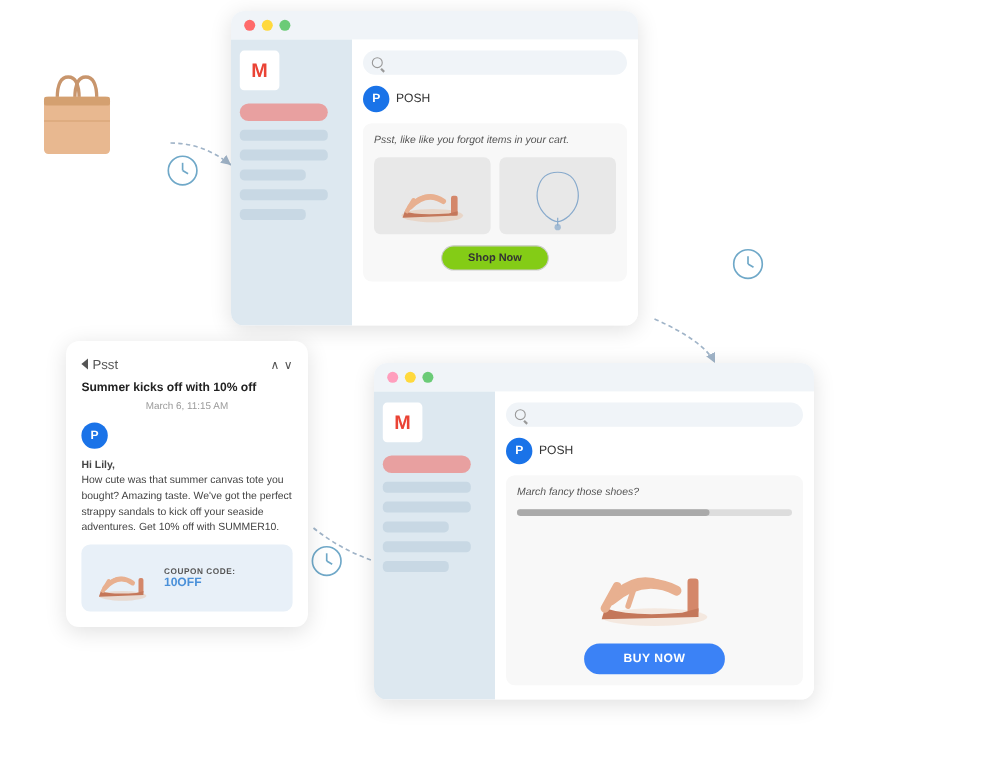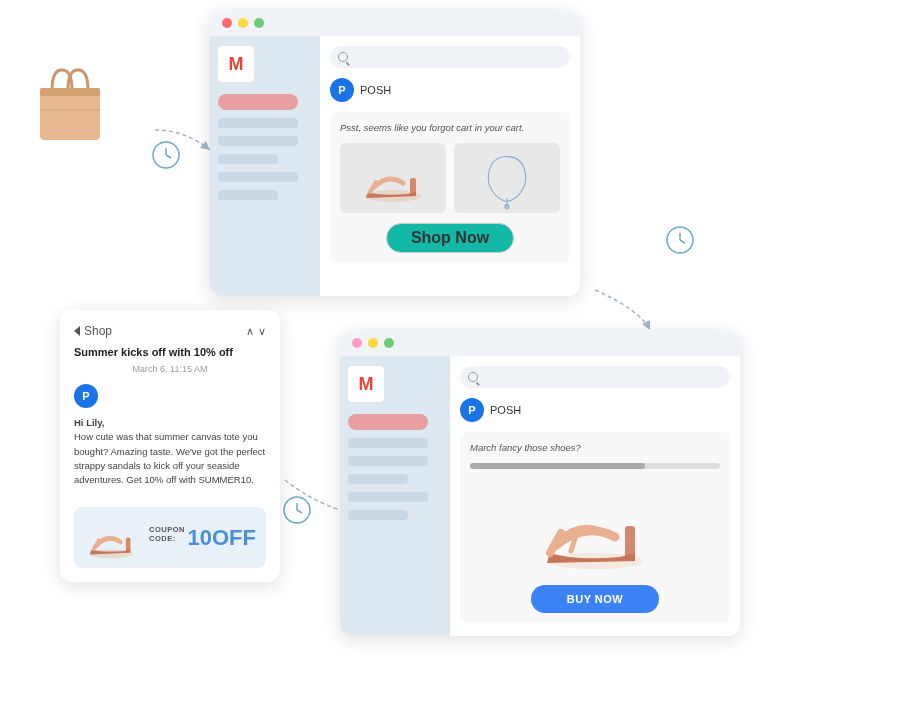--- a/index.html
+++ b/index.html
@@ -185,25 +185,25 @@
       overflow: hidden;
       display: flex;
       align-items: center;
       justify-content: center;
     }
 
     
     .shop-now-btn {
       display: block;
       margin: 0 auto;
-      background: #14b8a6;
+      background: #84cc16;
       border: 1.5px solid #ccc;
       border-radius: 20px;
       padding: 5px 24px;
-      font-size: 16px;
+      font-size: 10px;
       font-weight: 700;
       color: #333;
       cursor: pointer;
       text-align: center;
     }
 
     
     .mobile-window {
       position: absolute;
       top: 310px;
@@ -262,21 +262,21 @@
       display: flex;
       align-items: center;
       gap: 6px;
       margin-bottom: 8px;
     }
 
     .email-body-text {
       font-size: 9.5px;
       color: #444;
       line-height: 1.5;
-      margin-bottom: 20px;
+      margin-bottom: 8px;
     }
 
     .coupon-card {
       background: #e8f0f8;
       border-radius: 8px;
       padding: 8px 10px;
       display: flex;
       align-items: center;
       gap: 10px;
     }
@@ -284,31 +284,32 @@
     .coupon-shoe {
       width: 55px;
       height: 45px;
       display: flex;
       align-items: center;
       justify-content: center;
     }
 
     .coupon-text {
       display: flex;
+      flex-direction: column;
     }
 
     .coupon-label {
       font-size: 7.5px;
       font-weight: 600;
       color: #555;
       letter-spacing: 0.5px;
     }
 
     .coupon-code {
-      font-size: 22px;
+      font-size: 11px;
       font-weight: 800;
       color: #4a90d9;
     }
 
     
     .browser-bottom {
       position: absolute;
       top: 330px;
       left: 340px;
       width: 400px;
@@ -419,21 +420,21 @@
       <div class="search-bar">
         <div class="search-icon-small"></div>
       </div>
 
       <div class="sender-row">
         <div class="posh-avatar">P</div>
         <span class="posh-label">POSH</span>
       </div>
 
       <div class="email-card">
-        <div class="email-card-text">Psst, seems like you forgot cart in your cart.</div>
+        <div class="email-card-text">Psst, like like you forgot items in your cart.</div>
 
         <div class="product-images">
 
           <div class="product-img-box">
             <svg viewBox="0 0 70 60" width="70" height="60" xmlns="http://www.w3.org/2000/svg">
 
               <ellipse cx="35" cy="48" rx="28" ry="6" fill="#e8a87c" opacity="0.3"></ellipse>
 
               <rect x="52" y="30" width="6" height="18" rx="2" fill="#d4876a"></rect>
 
@@ -460,21 +461,21 @@
       </div>
     </div>
   </div>
 </div>
 
 <div class="mobile-window">
 
   <div class="inbox-header">
     <div class="inbox-back">
       <div class="chevron-left"></div>
-      <span>Shop</span>
+      <span>Psst</span>
     </div>
     <div class="inbox-controls">
       <span style="font-size:11px;color:#555;">∧</span>
       <span style="font-size:11px;color:#555;">∨</span>
     </div>
   </div>
 
   <div class="email-subject">Summer kicks off with 10% off</div>
   <div class="email-date">March 6, 11:15 AM</div>
 

